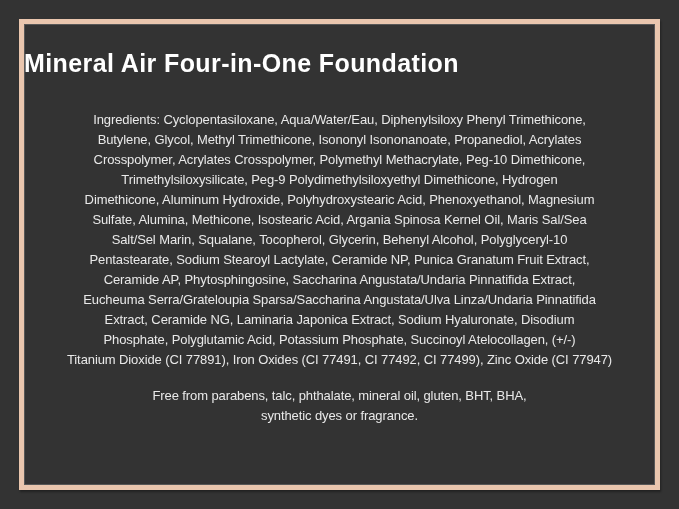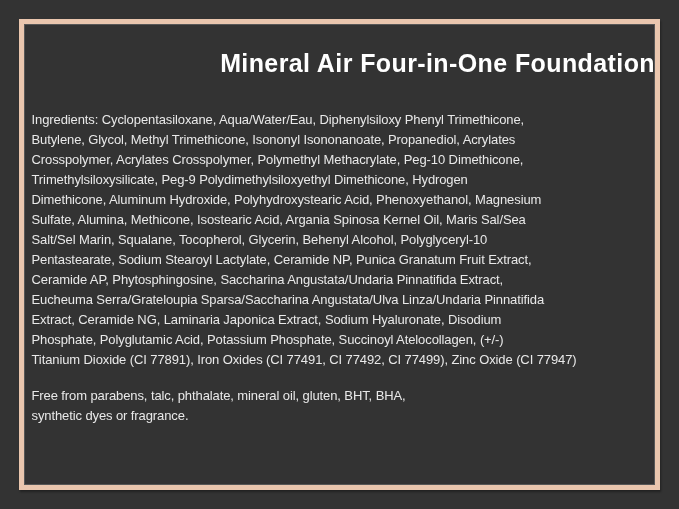--- a/index.html
+++ b/index.html
@@ -27,30 +27,31 @@
     left: 19px;
     right: 19px;
     bottom: 19px;
     border: 5px solid var(--frame-border);
     box-shadow: 1px 2px 2px rgba(0,0,0,0.35), inset 0 0 0 1px rgba(255,255,255,0.18);
     box-sizing: border-box;
     padding: 23px 0 0 0;
   }
   .page-title {
     margin: 0;
-    text-align: right;
+    text-align: left;
     color: var(--title-text);
     font-size: 25px;
     line-height: 32px;
     font-weight: bold;
     letter-spacing: 0.4px;
   }
   .body-text {
     margin: 0 auto;
     width: 616px;
+    text-align: center;
     color: var(--body-text);
     font-size: 13px;
     line-height: 20px;
     letter-spacing: -0.1px;
     white-space: pre-line;
   }
   .ingredients {
     margin-top: 31px;
   }
   .free-from {

